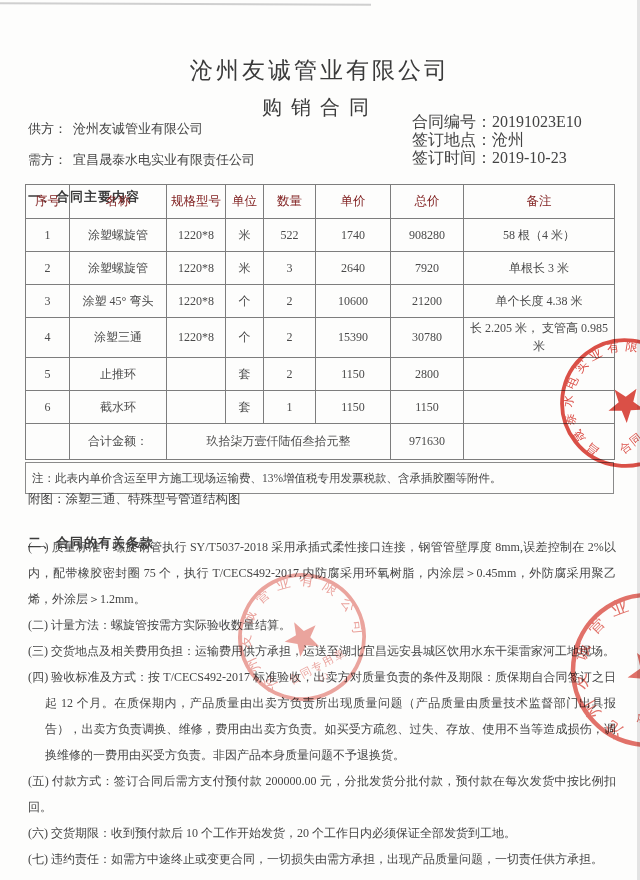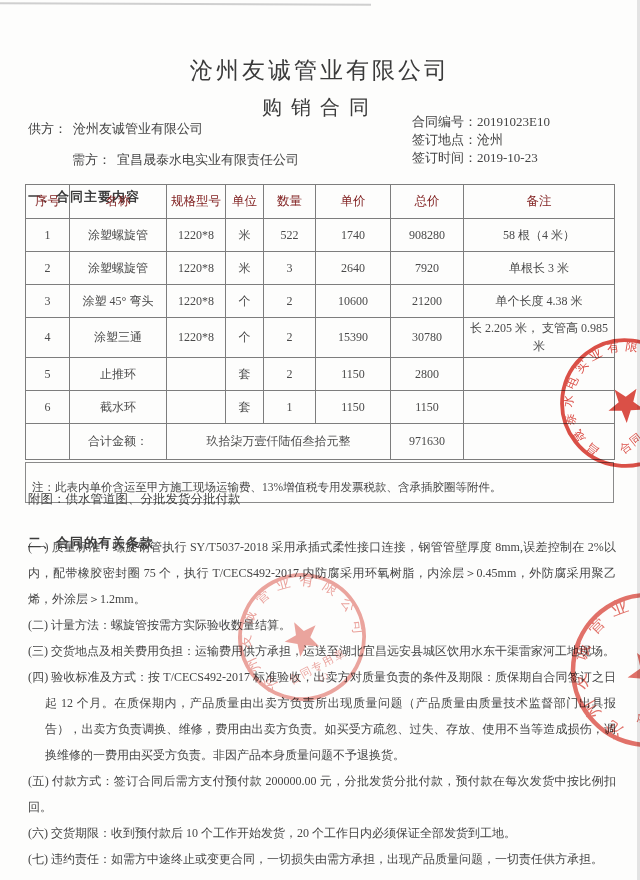--- a/index.html
+++ b/index.html
@@ -11,43 +11,43 @@
   .scan-top{position:absolute;left:0;top:3px;width:58%;height:2px;background:#cfcfcf;transform:rotate(.2deg);}
   .scan-right{position:absolute;right:0;top:0;width:3px;height:100%;background:#e3e3e3;}
 
   .title1{position:absolute;left:0;top:55px;width:100%;text-align:center;
     font-size:23px;letter-spacing:3px;color:#3a3a3a;font-weight:500;}
   .title2{position:absolute;left:0;top:94px;width:100%;text-align:center;
     font-size:20px;letter-spacing:9px;color:#3a3a3a;font-weight:500;}
 
   .line{position:absolute;font-size:13px;color:#434343;white-space:nowrap;}
   .supplier-line{left:28px;top:120px;}
-  .buyer-line{left:28px;top:151px;margin-left:44px;}
+  .buyer-line{left:28px;top:151px;}
   .label{margin-right:6px;}
 
-  .meta{position:absolute;left:412px;top:113px;font-size:13px;line-height:18px;color:#434343;}
+  .meta{position:absolute;left:412px;top:113px;font-size:16px;line-height:18px;color:#434343;}
   .meta div{white-space:nowrap;}
 
   .sec-heading{position:absolute;font-size:13px;color:#3c3c3c;font-weight:600;letter-spacing:1px;margin-top:20px;}
   .sec1{left:28px;top:168px;}
   .sec2{left:28px;top:514px;}
 
   .table-wrap{position:absolute;left:25px;top:184px;width:589px;}
   table.items{border-collapse:collapse;table-layout:fixed;width:589px;
     font-size:12px;color:#4a4a4a;}
   table.items td,table.items th{border:1px solid #7d7d7d;text-align:center;
     vertical-align:middle;padding:1px 3px;font-weight:normal;overflow:hidden;}
   table.items th{font-size:12.5px;height:31px;color:#7f1d1d;}
   tr.r{height:33px;}
   tr.r4{height:40px;}
   tr.total-row{height:36px;}
   .remark2{line-height:1.45;margin-left:48px;}
 
   .note-box{margin-top:2px;width:575px;border:1px solid #8a8a8a;
-    font-size:11.5px;color:#474747;padding:16px 6px 7px 6px;line-height:1.4;}
+    font-size:11.5px;color:#474747;padding:7px 6px 7px 6px;line-height:1.4;}
 
   .attachment{left:28px;top:491px;font-size:12.5px;}
 
   .clauses{position:absolute;left:28px;top:534px;width:588px;
     font-size:12px;line-height:26px;color:#454545;text-align:justify;}
   .clauses p{margin:0;}
   .clauses p.hang{padding-left:17px;text-indent:-17px;}
 
   .stamp{position:absolute;mix-blend-mode:multiply;pointer-events:none;}
   .stamp svg{display:block;width:100%;height:100%;overflow:visible;}
@@ -171,21 +171,21 @@
         <td>合计金额：</td>
         <td colspan="4">玖拾柒万壹仟陆佰叁拾元整</td>
         <td>971630</td>
         <td></td>
       </tr>
     </tbody>
       </table>
     <div class="note-box">注：此表内单价含运至甲方施工现场运输费、13%增值税专用发票税款、含承插胶圈等附件。</div>
   </div>
 
-  <div class="line attachment">附图：供水管道图、分批发货分批付款</div>
+  <div class="line attachment">附图：涂塑三通、特殊型号管道结构图</div>
 
   <div class="sec-heading sec2">二、合同的有关条款</div>
 
   <div class="clauses">
     <p>(一) 质量标准：螺旋钢管执行 SY/T5037-2018 采用承插式柔性接口连接，钢管管壁厚度 8mm,误差控制在 2%以内，配带橡胶密封圈 75 个，执行 T/CECS492-2017,内防腐采用环氧树脂，内涂层＞0.45mm，外防腐采用聚乙烯，外涂层＞1.2mm。</p>
     <p>(二) 计量方法：螺旋管按需方实际验收数量结算。</p>
     <p>(三) 交货地点及相关费用负担：运输费用供方承担，运送至湖北宜昌远安县城区饮用水东干渠雷家河工地现场。</p>
     <p class="hang">(四) 验收标准及方式：按 T/CECS492-2017 标准验收，出卖方对质量负责的条件及期限：质保期自合同签订之日起 12 个月。在质保期内，产品质量由出卖方负责所出现质量问题（产品质量由质量技术监督部门出具报告），出卖方负责调换、维修，费用由出卖方负责。如买受方疏忽、过失、存放、使用不当等造成损伤，调换维修的一费用由买受方负责。非因产品本身质量问题不予退换货。</p>
     <p>(五) 付款方式：签订合同后需方支付预付款 200000.00 元，分批发货分批付款，预付款在每次发货中按比例扣回。</p>
     <p>(六) 交货期限：收到预付款后 10 个工作开始发货，20 个工作日内必须保证全部发货到工地。</p>

